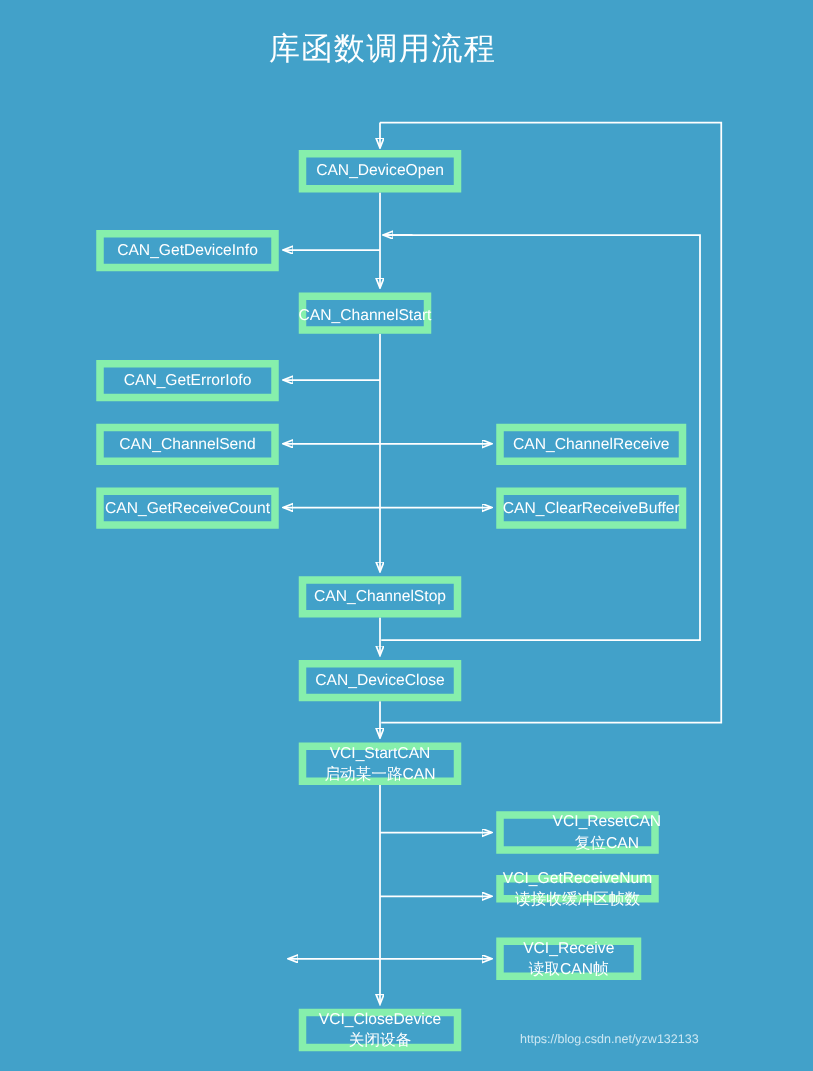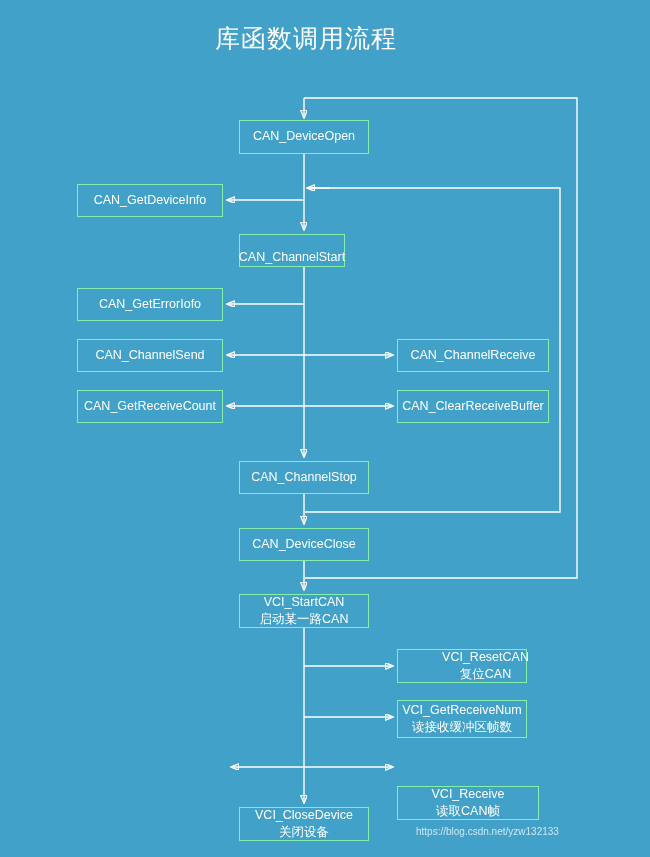--- a/index.html
+++ b/index.html
@@ -20,21 +20,21 @@
     left: 215px;
     top: 22px;
     font-size: 25px;
     color: #ffffff;
     letter-spacing: 1px;
     white-space: nowrap;
   }
   .node {
     position: absolute;
     box-sizing: border-box;
-    border: 1px solid #86efac;
+    border: 6px solid #86efac;
     color: #ffffff;
     font-size: 12.5px;
     display: flex;
     flex-direction: column;
     align-items: center;
     justify-content: center;
     text-align: center;
     line-height: 1.38;
     background: transparent;
     white-space: nowrap;
@@ -145,27 +145,27 @@
   <div class="node" style="left:239px;top:594px;width:130px;height:34px;">
     <span>VCI_StartCAN</span>
     <span class="l2">启动某一路CAN</span>
   </div>
 
   <div class="node" style="left:397px;top:649px;width:130px;height:34px;padding-left:47px;">
     <span>VCI_ResetCAN</span>
     <span class="l2">复位CAN</span>
   </div>
 
-  <div class="node" style="left:397px;top:700px;width:130px;height:38px;">
+  <div class="node" style="left:397px;top:700px;width:130px;height:22px;">
     <span>VCI_GetReceiveNum</span>
     <span class="l2">读接收缓冲区帧数</span>
   </div>
 
 
-  <div class="node" style="left:397px;top:750px;width:142px;height:34px;margin-top:36px;">
+  <div class="node" style="left:397px;top:750px;width:116px;height:34px;">
     <span>VCI_Receive</span>
     <span class="l2">读取CAN帧</span>
   </div>
 
   <div class="node" style="left:239px;top:807px;width:130px;height:34px;">
     <span>VCI_CloseDevice</span>
     <span class="l2">关闭设备</span>
   </div>
 
   <div class="wm">https://blog.csdn.net/yzw132133</div>

